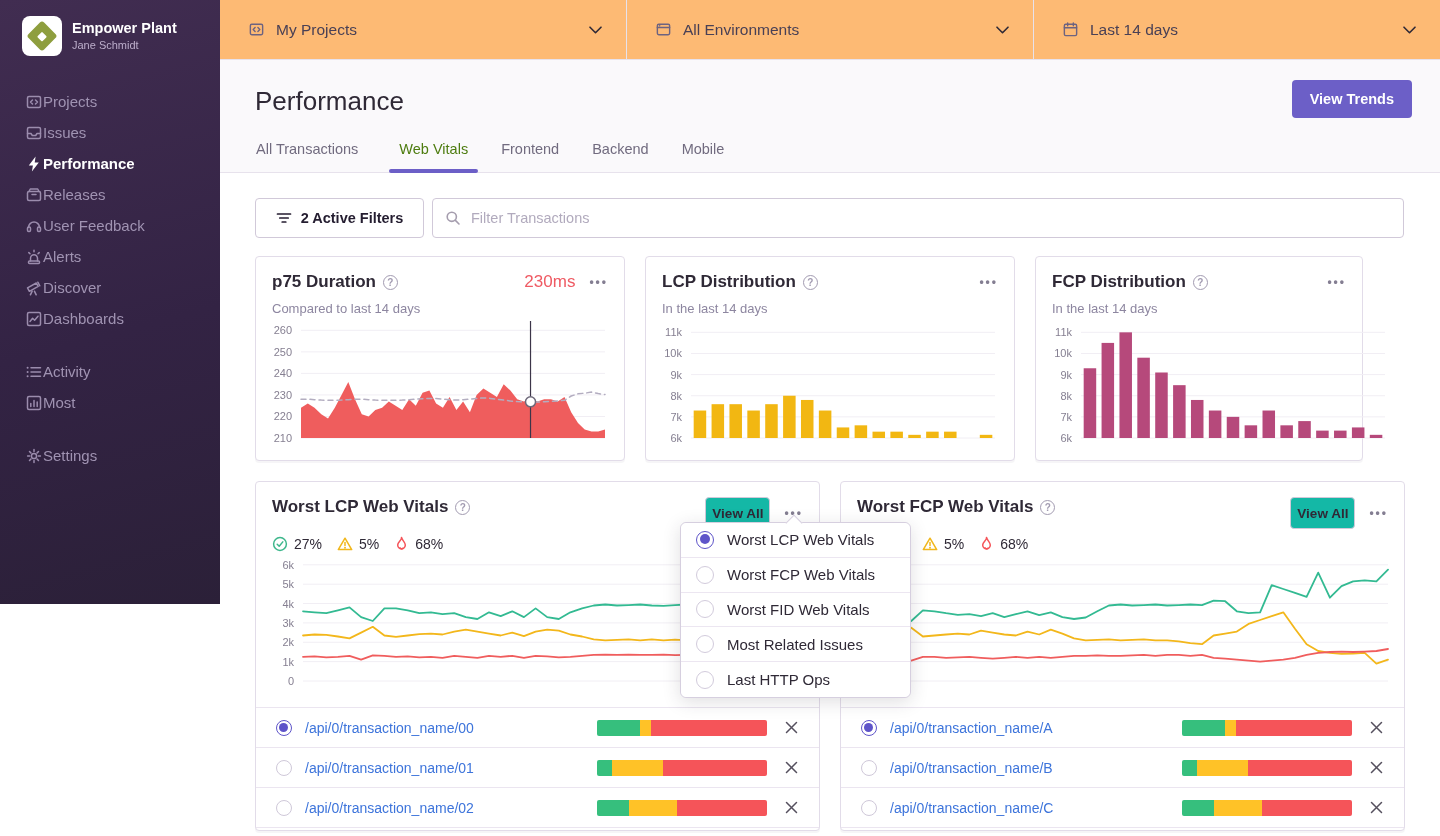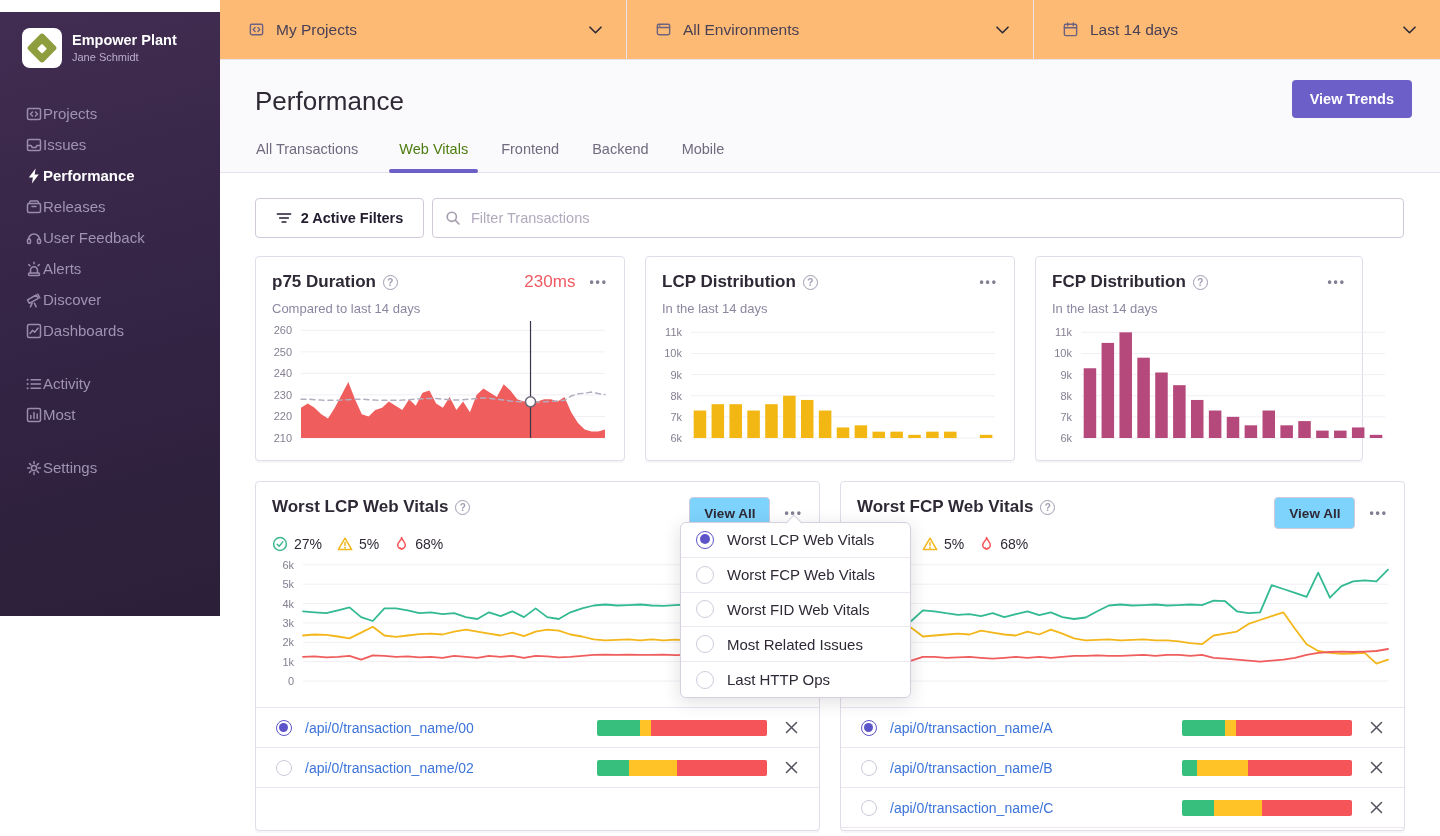--- a/index.html
+++ b/index.html
@@ -1,21 +1,21 @@
 <!DOCTYPE html>
 <html><head>
 <meta charset="utf-8">
 <style>
   * { margin:0; padding:0; box-sizing:border-box; }
   html,body { width:1440px; height:836px; overflow:hidden; background:#fff;
     font-family:"Liberation Sans", sans-serif; color:#2f2936; }
   svg { display:block; }
 
   
-  .sidebar { position:absolute; left:0; top:12px; width:220px; height:604px;
+  .sidebar { position:absolute; left:0; top:0; width:220px; height:604px;
     background:linear-gradient(165deg,#412d51 0%,#332344 55%,#2b2038 100%); }
   .org { display:flex; gap:10px; align-items:center; padding:16px 0 0 22px; cursor:pointer; }
   .org-logo { width:40px; height:40px; background:#fff; border-radius:8px; display:flex; align-items:center; justify-content:center; }
   .org-diamond { width:22px; height:22px; background:#8e9e3e; transform:rotate(45deg); border-radius:3px; display:flex; align-items:center; justify-content:center; }
   .org-diamond span { width:7px; height:7px; background:#fff; border-radius:1px; }
   .org-name { color:#fff; font-weight:700; font-size:14.5px; line-height:18px; }
   .org-user { color:#bcaecb; font-size:11px; line-height:17px; }
   .nav { margin-top:30px; }
   .nav-group { margin-bottom:22px; }
   .nav-item { height:31px; display:flex; align-items:center; padding-left:25px;
@@ -66,21 +66,21 @@
 
   .card-head { padding:15px 16px 0; display:flex; align-items:flex-start; }
   .card-title-wrap { display:flex; align-items:center; gap:7px; }
   .card-title { font-size:17px; font-weight:600; color:#2f2936; }
   .help { width:15px; height:15px; border-radius:50%; border:1.5px solid #a29bb1; color:#a29bb1;
     font-size:10px; font-weight:700; display:flex; align-items:center; justify-content:center; cursor:pointer; }
   .card-sub { padding:3px 16px 0; font-size:13px; color:#8d86a0;margin-top:6px; }
   .head-right { margin-left:auto; display:flex; align-items:center; gap:14px; }
   .p75-value { color:#EF5A63; font-size:17px; font-weight:500; }
   .dots { color:#847e92; font-size:12px; letter-spacing:2px; font-weight:700; cursor:pointer; line-height:20px; }
-  .btn-viewall { height:32px; padding:0 14px; background:#7dd3fc; border:1px solid #d1c9d9; border-radius:4px;
+  .btn-viewall { height:32px; padding:0 6px; background:#14b8a6; border:1px solid #d1c9d9; border-radius:4px;
     font-size:13.5px; font-weight:700; color:#2f2936; cursor:pointer; }
 
   .chart { position:absolute; }
   #chart-p75  { left:8px; top:62px; width:344px; height:130px; }
   #chart-lcp  { left:8px; top:62px; width:344px; height:130px; }
   #chart-fcp  { left:8px; top:62px; width:344px; height:130px; }
   #chart-worst-lcp { left:10px; top:70px; width:540px; height:140px; }
   #chart-worst-fcp { left:10px; top:70px; width:540px; height:140px; }
 
   .stats { display:flex; gap:15px; padding:7px 16px 0; align-items:center; }
@@ -465,20 +465,34 @@
             <span style="width: 68%; background: rgb(245, 84, 89);"></span>
           </span>
         <span class="xbtn">
             <svg width="15" height="15" viewBox="0 0 15 15" fill="none" stroke="#55505e" stroke-width="1.5" stroke-linecap="round">
               <path d="M2.5 2.5l10 10M12.5 2.5l-10 10"></path>
             </svg>
           </span>
       </div>
       <div class="trow">
         <span class="radio"></span>
+        <a class="tlink">/api/0/transaction_name/01</a>
+        <span class="vbar">
+            <span style="width: 9%; background: rgb(54, 191, 125);"></span>
+            <span style="width: 30%; background: rgb(255, 194, 39);"></span>
+            <span style="width: 61%; background: rgb(245, 84, 89);"></span>
+          </span>
+        <span class="xbtn">
+            <svg width="15" height="15" viewBox="0 0 15 15" fill="none" stroke="#55505e" stroke-width="1.5" stroke-linecap="round">
+              <path d="M2.5 2.5l10 10M12.5 2.5l-10 10"></path>
+            </svg>
+          </span>
+      </div>
+      <div class="trow">
+        <span class="radio"></span>
         <a class="tlink">/api/0/transaction_name/02</a>
         <span class="vbar">
             <span style="width: 19%; background: rgb(54, 191, 125);"></span>
             <span style="width: 28%; background: rgb(255, 194, 39);"></span>
             <span style="width: 53%; background: rgb(245, 84, 89);"></span>
           </span>
         <span class="xbtn">
             <svg width="15" height="15" viewBox="0 0 15 15" fill="none" stroke="#55505e" stroke-width="1.5" stroke-linecap="round">
               <path d="M2.5 2.5l10 10M12.5 2.5l-10 10"></path>
             </svg>

